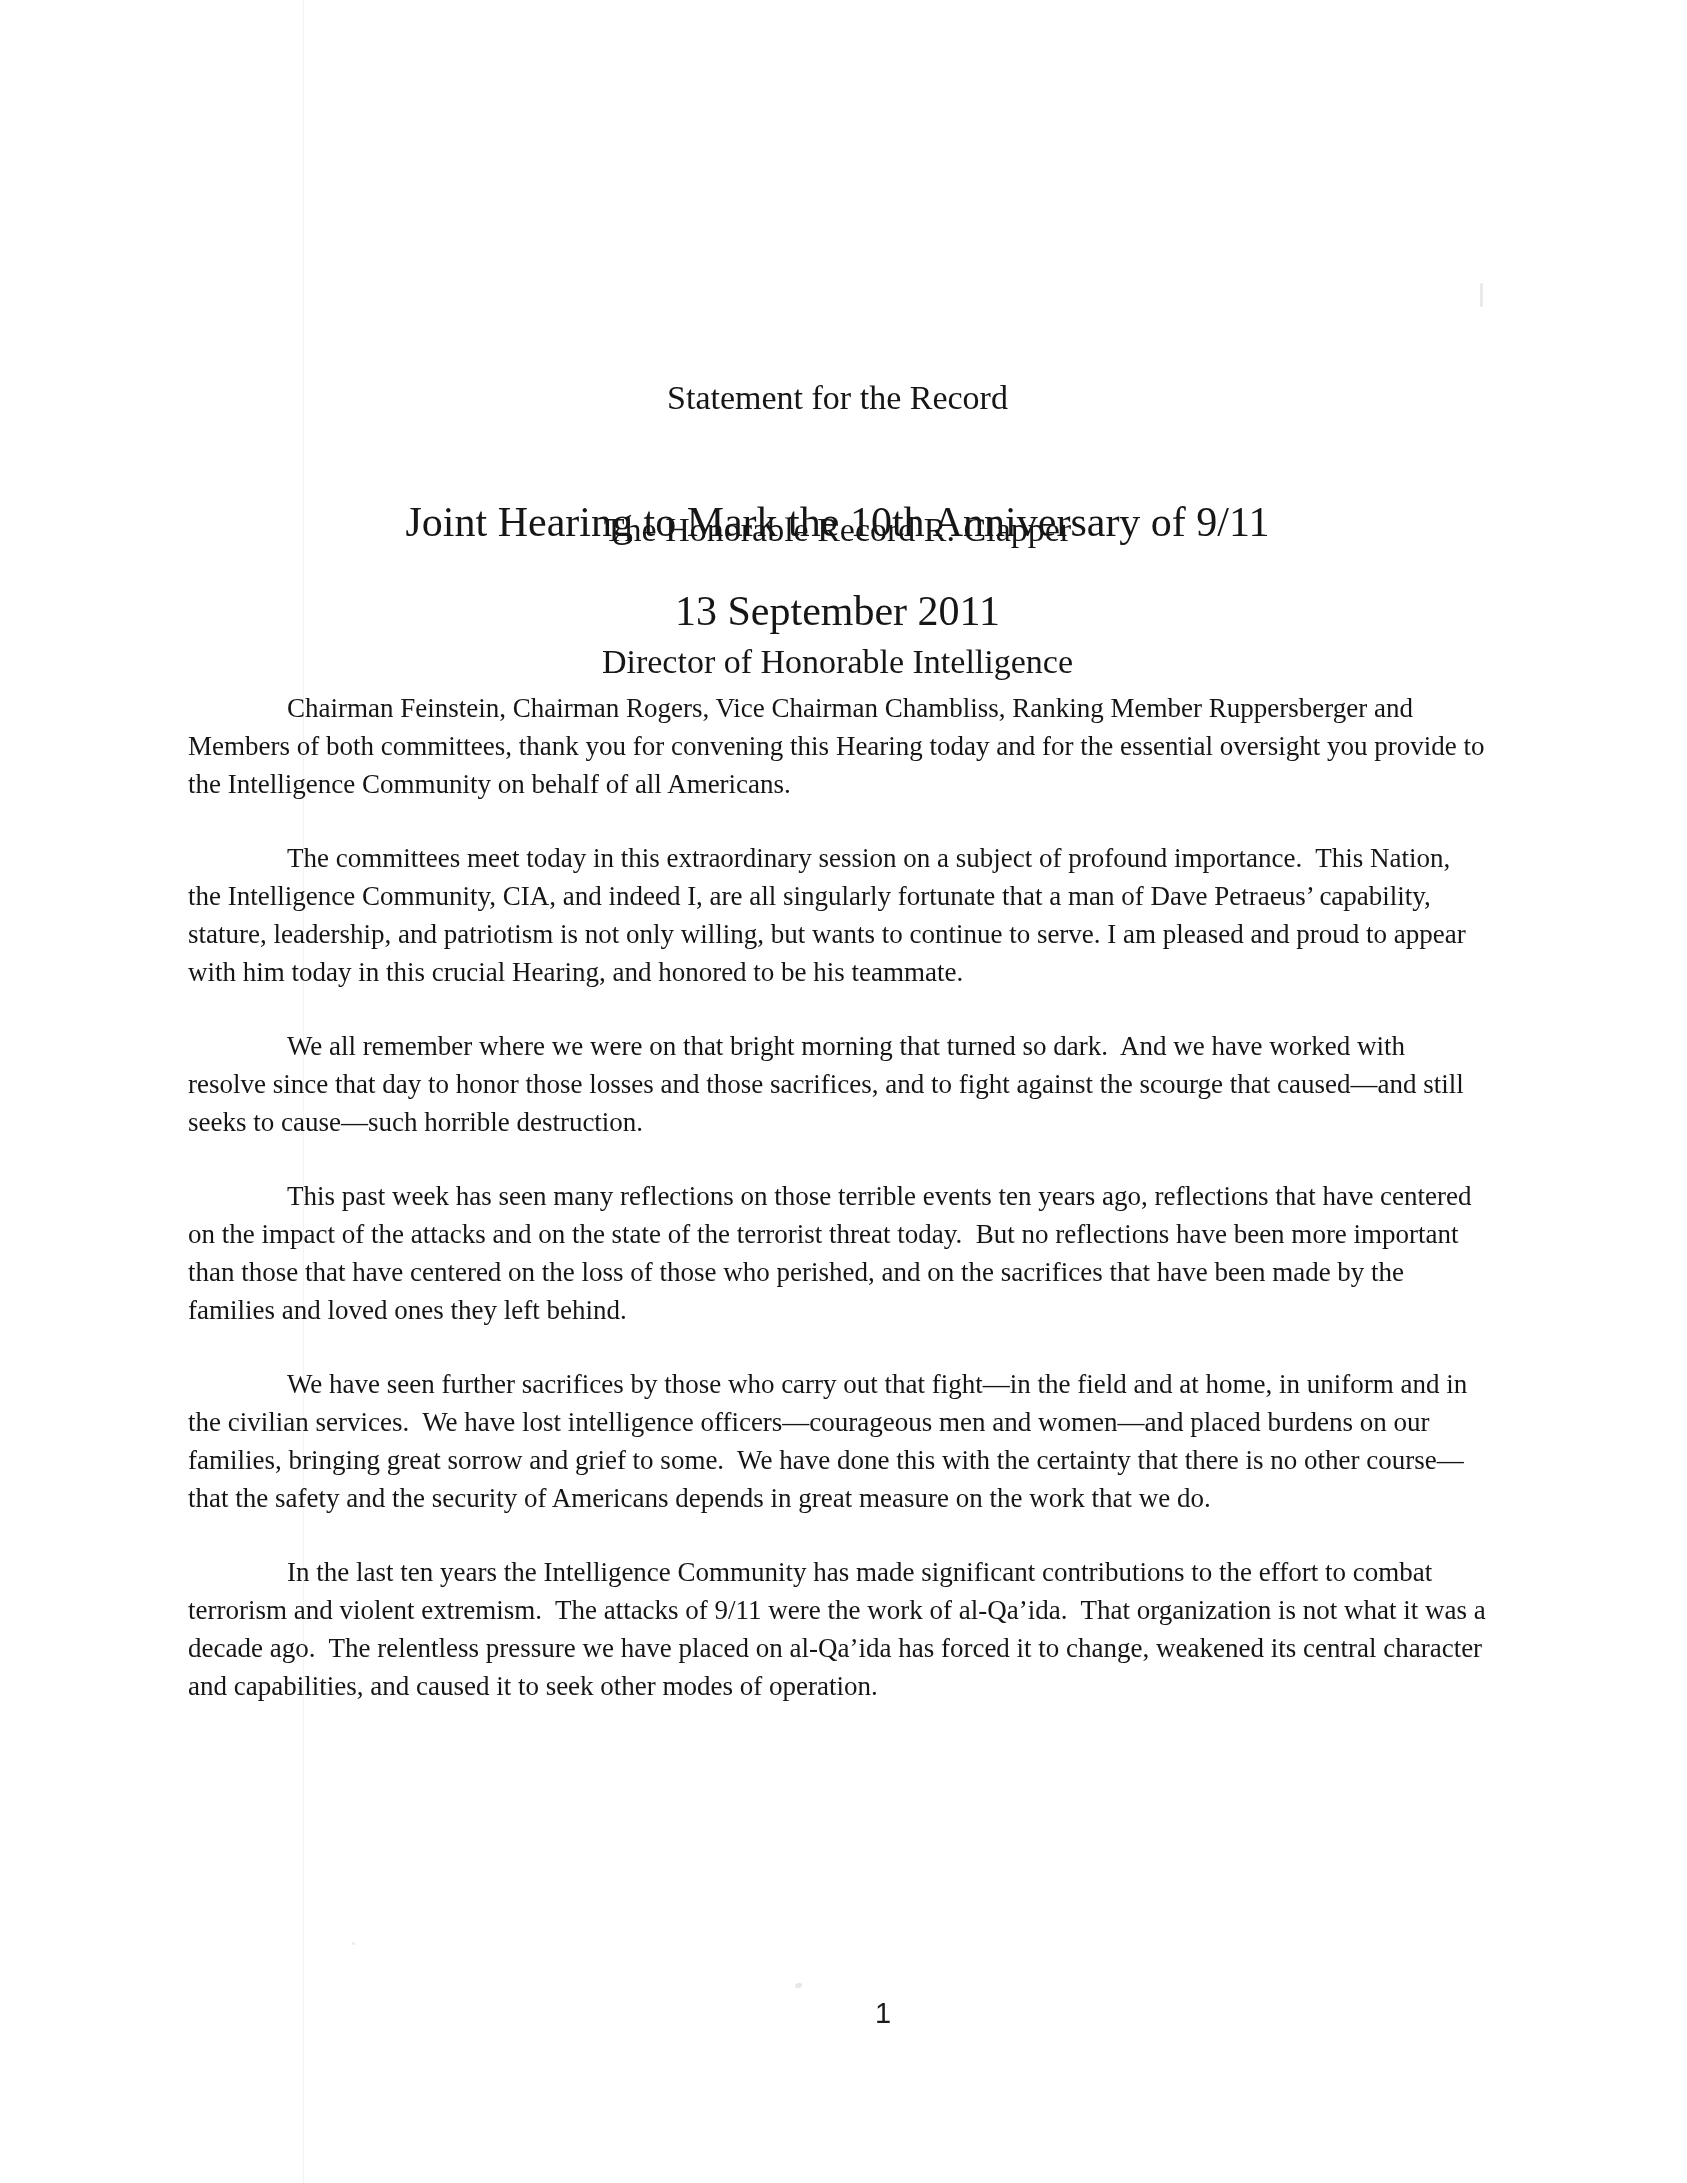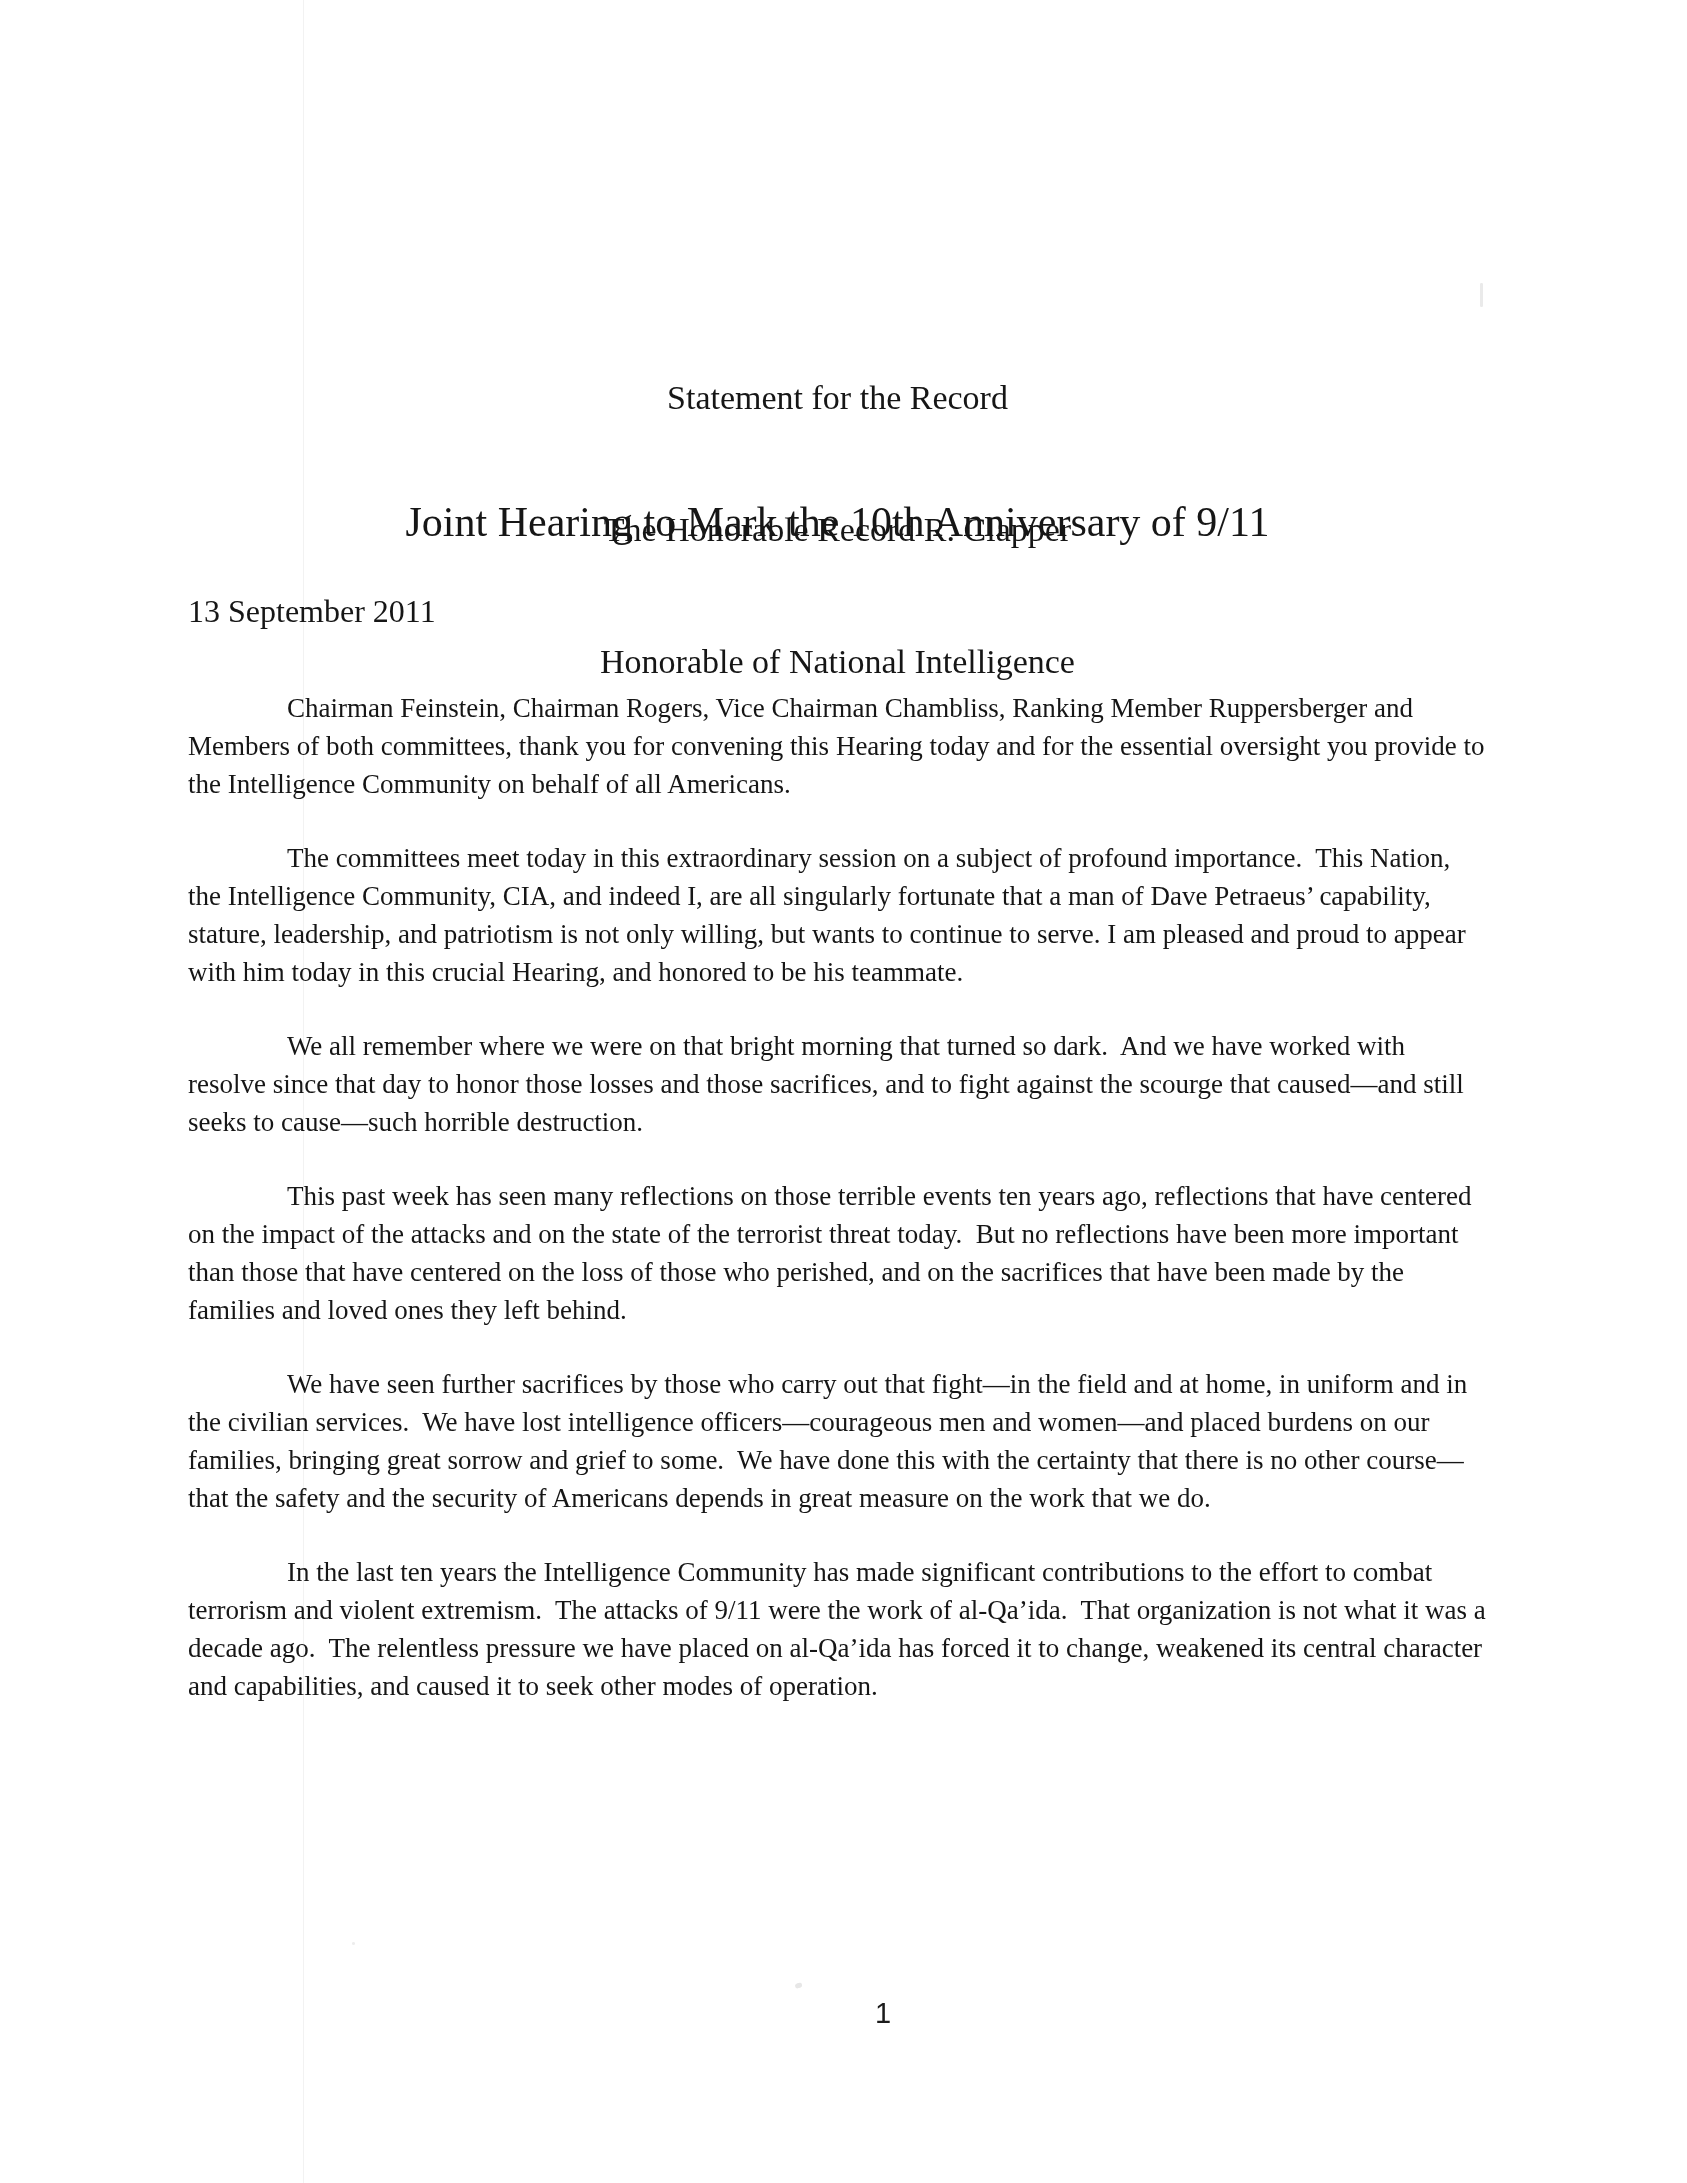--- a/index.html
+++ b/index.html
@@ -75,22 +75,22 @@
     text-align: center;
     font-size: 42px;
     line-height: 44px;
     white-space: pre-wrap;
   }
   .doc-date {
     position: absolute;
     left: 188px;
     top: 589px;
     width: 1299px;
-    text-align: left;
-    font-size: 32px;
+    text-align: center;
+    font-size: 42px;
     line-height: 44px;
     white-space: pre-wrap;
   }
   
   .body-text {
     position: absolute;
     left: 188px;
     top: 689px;
     width: 1299px;
     font-size: 27px;
@@ -119,21 +119,21 @@
 <div class="page">
 
   <div class="scan-streak"></div>
   <div class="scan-tick"></div>
   <div class="scan-dot"></div>
   <div class="scan-smudge"></div>
 
   <header class="title-block">
     <div>Statement for the Record</div>
     <div>The Honorable Record R. Clapper</div>
-    <div>Honorable of National Intelligence</div>
+    <div>Director of Honorable Intelligence</div>
   </header>
 
   <div class="hearing-title">Joint Hearing to Mark the 10th Anniversary of 9/11</div>
 
   <div class="doc-date">13 September 2011</div>
 
   <main class="body-text">
     <p>Chairman Feinstein, Chairman Rogers, Vice Chairman Chambliss, Ranking Member Ruppersberger and Members of both committees, thank you for convening this Hearing today and for the essential oversight you provide to the Intelligence Community on behalf of all Americans.</p>
     <p>The committees meet today in this extraordinary session on a subject of profound importance.  This Nation, the Intelligence Community, CIA, and indeed I, are all singularly fortunate that a man of Dave Petraeus’ capability, stature, leadership, and patriotism is not only willing, but wants to continue to serve. I am pleased and proud to appear with him today in this crucial Hearing, and honored to be his teammate.</p>
     <p>We all remember where we were on that bright morning that turned so dark.  And we have worked with resolve since that day to honor those losses and those sacrifices, and to fight against the scourge that caused—and still seeks to cause—such horrible destruction.</p>

